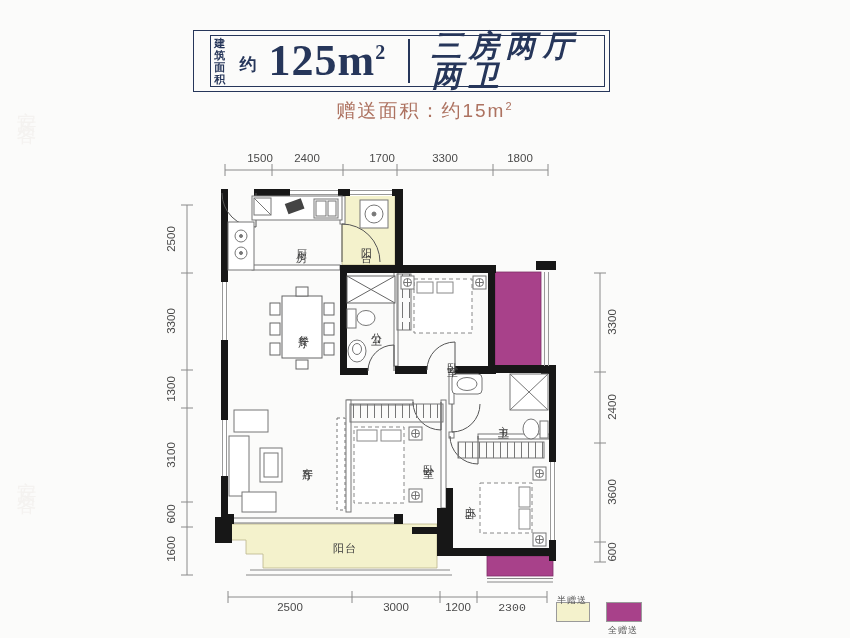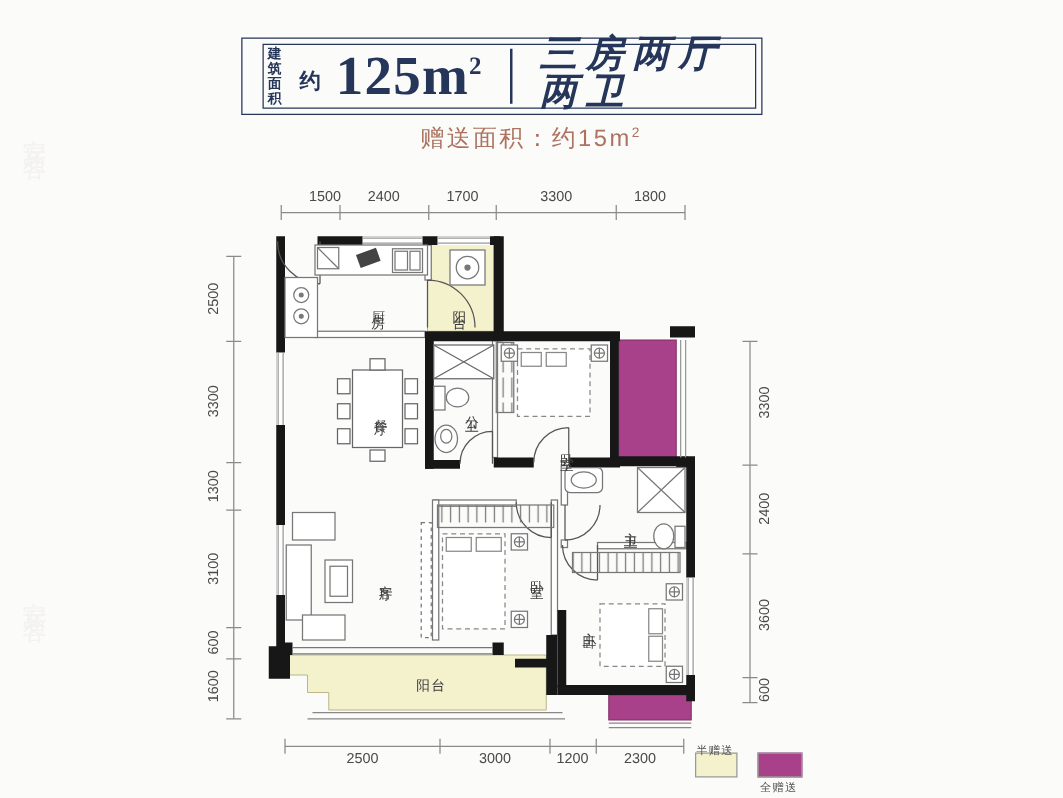--- a/index.html
+++ b/index.html
@@ -29,21 +29,21 @@
   .approx{color:var(--title-navy,#26365a);font-size:17px;font-weight:bold;margin:6px 2px 0 0;}
   .area-value{
     color:var(--title-navy,#26365a);
     font-family:"Liberation Serif","DejaVu Serif",serif;
     font-size:44px;font-weight:bold;letter-spacing:1px;line-height:1;
   }
   .area-value sup{font-size:20px;}
   .banner-divider{width:2px;height:44px;background:var(--title-navy,#26365a);margin:0 12px;}
   .layout-name{
     color:var(--title-navy,#26365a);
-    font-family:Liberation Mono, monospace;
+    font-family:Liberation Serif, serif;
     font-style:italic;font-size:30px;font-weight:bold;letter-spacing:7px;line-height:1;
   }
   .subtitle{
     left:0;top:98px;width:850px;text-align:center;
     color:var(--subtitle-accent,#ad7260);font-size:19px;letter-spacing:2px;
   }
   .subtitle sup{font-size:11px;}
   
   .lbl{
     position:absolute;display:flex;align-items:center;justify-content:center;
@@ -281,37 +281,37 @@
 <div class="lbl vert" style="left:368px;top:307px;width:16px;height:40px;">公卫</div>
 <div class="lbl vert" style="left:444px;top:337px;width:16px;height:40px;">卧室</div>
 <div class="lbl vert" style="left:299px;top:442px;width:16px;height:40px;">客厅</div>
 <div class="lbl vert" style="left:420px;top:439px;width:16px;height:40px;">卧室</div>
 <div class="lbl vert" style="left:495px;top:400px;width:16px;height:40px;">主卫</div>
 <div class="lbl vert" style="left:462px;top:480px;width:16px;height:40px;">主卧</div>
 <div class="lbl" style="left:315px;top:540px;width:60px;height:16px;">阳台</div>
 
 <div class="dim" style="left:238px;top:151px;">1500</div>
 <div class="dim" style="left:285px;top:151px;">2400</div>
-<div class="dim" style="left:348px;top:151px;">1700</div>
+<div class="dim" style="left:360px;top:151px;">1700</div>
 <div class="dim" style="left:423px;top:151px;">3300</div>
 <div class="dim" style="left:498px;top:151px;">1800</div>
 
 <div class="dim rot" style="left:149px;top:232px;">2500</div>
 <div class="dim rot" style="left:149px;top:314px;">3300</div>
 <div class="dim rot" style="left:149px;top:382px;">1300</div>
 <div class="dim rot" style="left:149px;top:448px;">3100</div>
 <div class="dim rot" style="left:149px;top:507px;">600</div>
 <div class="dim rot" style="left:149px;top:542px;">1600</div>
 
 <div class="dim rot" style="left:590px;top:315px;">3300</div>
 <div class="dim rot" style="left:590px;top:400px;">2400</div>
 <div class="dim rot" style="left:590px;top:485px;">3600</div>
 <div class="dim rot" style="left:590px;top:545px;">600</div>
 
 <div class="dim" style="left:268px;top:600px;">2500</div>
 <div class="dim" style="left:374px;top:600px;">3000</div>
 <div class="dim" style="left:436px;top:600px;">1200</div>
-<div class="dim" style="left:490px;top:600px;">2300</div>
+<div class="dim" style="left:490px;top:600px;font-family:Liberation Mono, monospace;">2300</div>
 
 <div class="swatch" style="left:556px;top:602px;width:32px;height:18px;background:var(--half-gift,#f4f2cc);"></div>
 <div class="legend-label" style="left:552px;top:594px;">半赠送</div>
 <div class="swatch" style="left:606px;top:602px;width:34px;height:18px;background:var(--full-gift,#a8418a);"></div>
 <div class="legend-label" style="left:603px;top:624px;">全赠送</div>
 
 </body></html>

